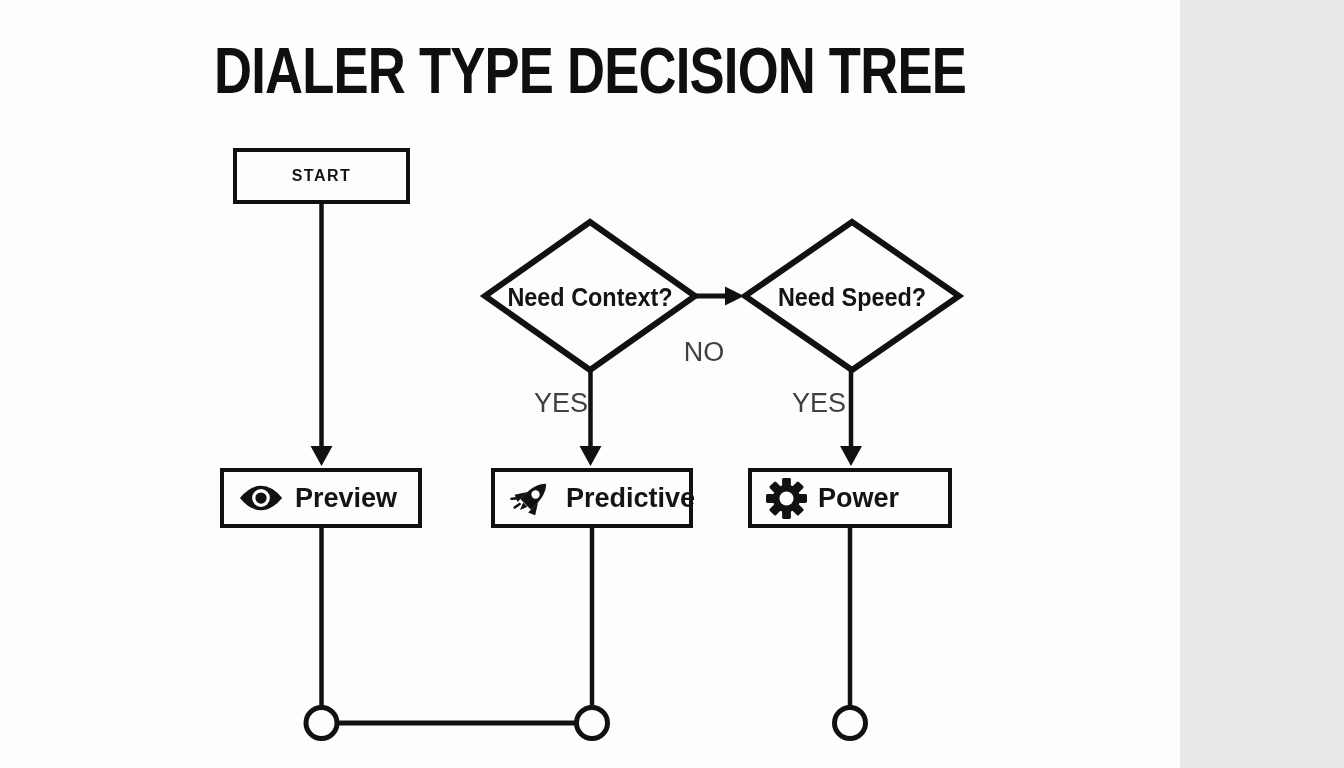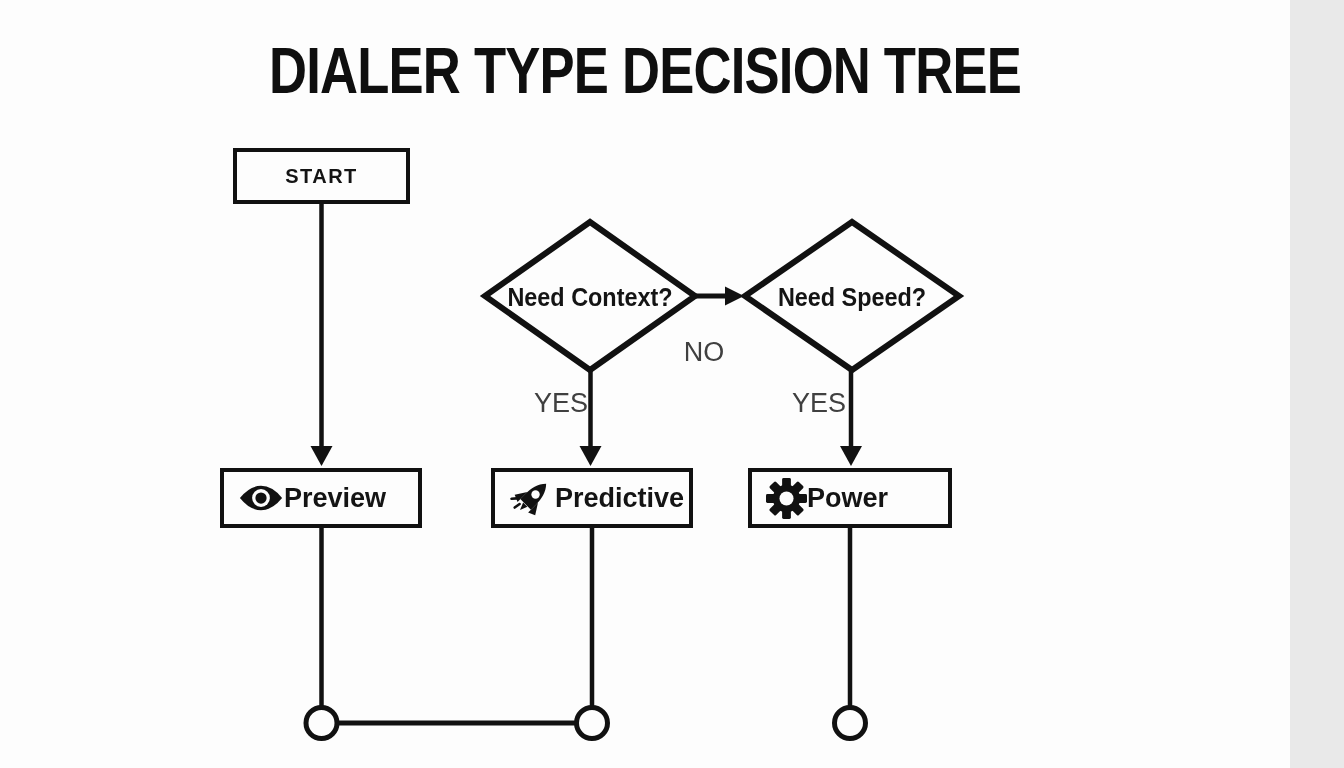--- a/index.html
+++ b/index.html
@@ -1,18 +1,18 @@
 <!DOCTYPE html>
 <html><head>
 <meta charset="utf-8">
 <style>
   html, body { margin: 0; padding: 0; background: #e9e9e9; }
   .canvas {
     position: relative;
-    width: 1290px;
+    width: 1180px;
     height: 768px;
     background: #fdfdfd;
     overflow: hidden;
     font-family: "Liberation Sans", sans-serif;
     color: #111;
   }
   .title {
     position: absolute;
     left: 0; right: 0; top: 33px;
     margin: 0;
@@ -41,22 +41,22 @@
   .node-box .label {
     font-weight: bold;
     font-size: 27px;
     white-space: nowrap;
     color: #141414;
   }
   .start-box {
     left: 233px; top: 148px; width: 177px; height: 56px;
     justify-content: center;
   }
-  .start-box .label { font-size: 20px; letter-spacing: 1.5px; }
-  .row-box { top: 468px; height: 60px; padding-left: 14px; }
+  .start-box .label { font-size: 16px; letter-spacing: 1.5px; }
+  .row-box { top: 468px; height: 60px; padding-left: 14px; gap: 11px; }
   .preview-box    { left: 220px; width: 202px; }
   .predictive-box { left: 491px; width: 202px; }
   .power-box      { left: 748px; width: 204px; }
   .diamond-label {
     position: absolute;
     text-align: center;
     font-weight: bold;
     font-size: 26px;
     white-space: nowrap;
     transform: scaleX(0.9);

